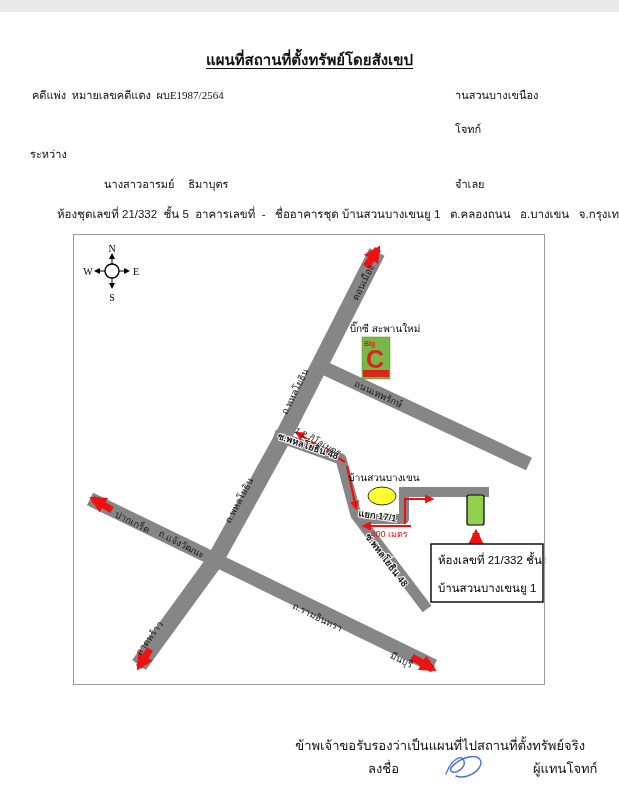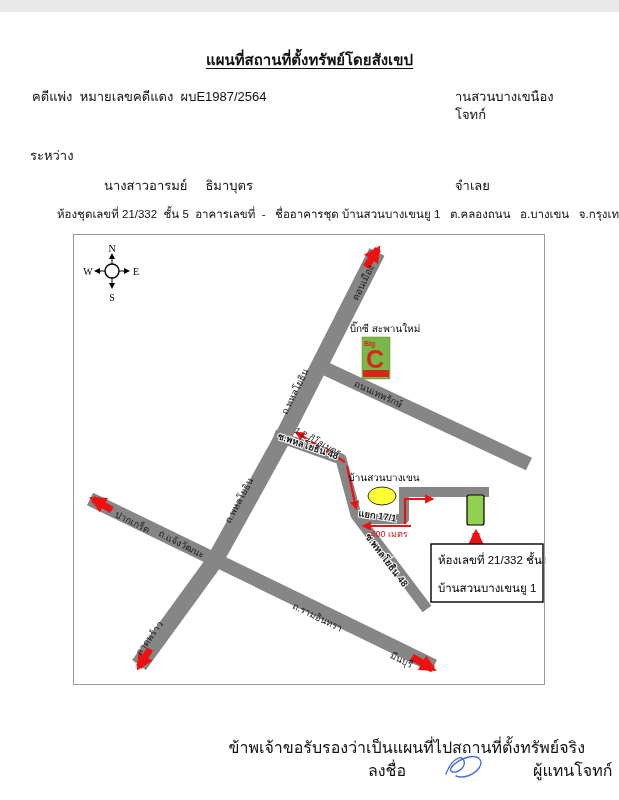--- a/index.html
+++ b/index.html
@@ -1,43 +1,43 @@
 <!DOCTYPE html>
 <html><head>
 <meta charset="utf-8">
 <style>
   html,body{margin:0;padding:0;background:#e9e9e9;}
   #page{position:relative;width:619px;height:800px;background:#ffffff;margin:12px auto;
         font-family:"Liberation Sans","DejaVu Sans",sans-serif;color:#111;overflow:hidden;}
   .abs{position:absolute;white-space:pre;}
-  .t13{font-size:13px;}
+  .t13{font-size:11px;font-family:Liberation Serif, serif;}
   .title{width:619px;text-align:center;font-size:15px;font-weight:bold;
          text-decoration:underline;text-underline-offset:3px;}
   .addr{font-size:11.5px;}
-  .foot{font-size:16px;}
+  .foot{font-size:13px;}
   svg text{font-family:"Liberation Sans","DejaVu Sans",sans-serif;}
   .roadlbl{font-size:9.5px;fill:#1a1a1a;}
   .roadlbl-glow{font-size:9.5px;font-weight:bold;fill:#1a1a1a;paint-order:stroke;stroke:#ffffff;stroke-width:2px;}
   .maplbl{font-size:10px;fill:#000;}
   .redlbl{font-size:9px;fill:#e80f0f;}
   .kmlbl{font-size:9px;fill:#222;font-style:italic;}
   .compass{font-family:"Liberation Serif","DejaVu Serif",serif;font-size:10px;fill:#000;}
   .callout-text{font-size:11.5px;fill:#000;}
 </style>
 </head>
 <body>
 
 <div id="page">
 
   <div class="abs title" style="top:36px;left:0;">แผนที่สถานที่ตั้งทรัพย์โดยสังเขป</div>
 
   <div class="abs t13" style="top:74px;left:32px;">คดีแพ่ง  หมายเลขคดีแดง  ผบE1987/2564</div>
   <div class="abs t13" style="top:74px;left:455px;">านสวนบางเขนือง</div>
 
-  <div class="abs t13" style="top:92px;left:455px;">โจทก์</div>
+  <div class="abs t13" style="top:108px;left:455px;">โจทก์</div>
 
   <div class="abs t13" style="top:133px;left:30px;">ระหว่าง</div>
 
   <div class="abs t13" style="top:163px;left:104px;">นางสาวอารมย์     ธิมาบุตร</div>
   <div class="abs t13" style="top:163px;left:455px;text-align:right;">จำเลย</div>
 
   <div class="abs addr" style="top:193px;left:57px;">ห้องชุดเลขที่ 21/332  ชั้น 5  อาคารเลขที่  -   ชื่ออาคารชุด บ้านสวนบางเขนยู 1   ต.คลองถนน   อ.บางเขน   จ.กรุงเทพมหานคร</div>
 
   <svg class="abs" style="top:222px;left:73px;" width="473" height="452" viewBox="73 222 473 452">
     <defs>

